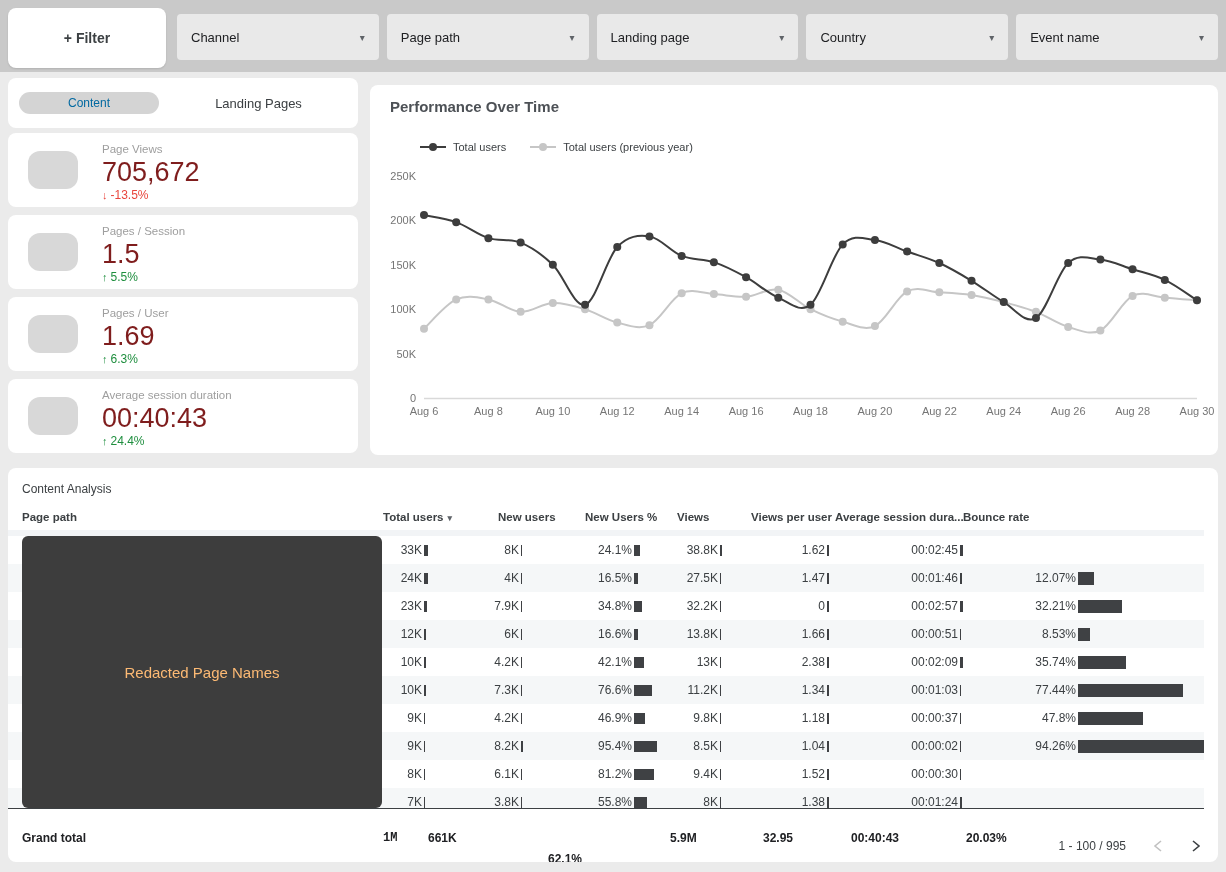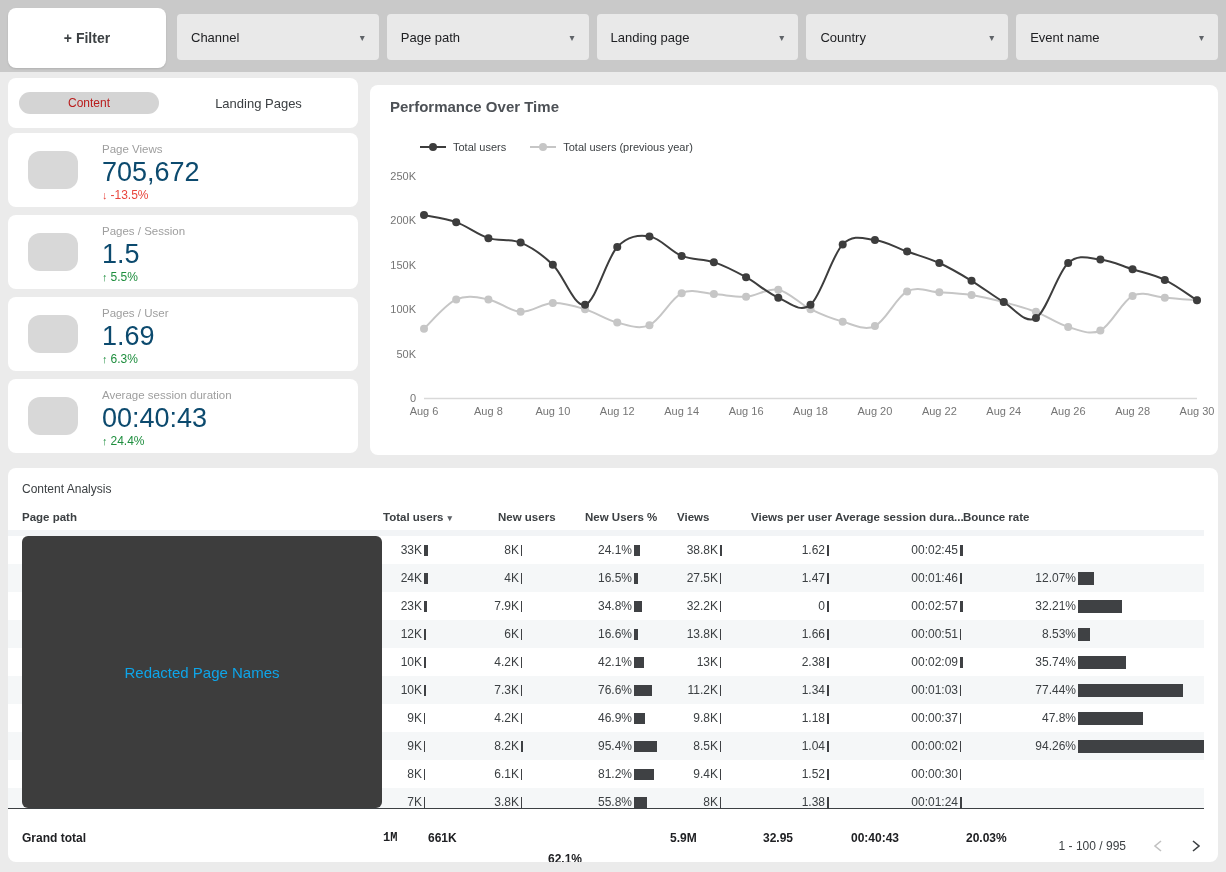--- a/index.html
+++ b/index.html
@@ -13,27 +13,27 @@
     font-size:14px;font-weight:700;color:#3c4043;box-shadow:0 1px 2px rgba(0,0,0,.12);cursor:pointer;}
   .chips{position:absolute;left:177px;top:14px;width:1041px;height:46px;display:flex;gap:8px;}
   .chip{flex:1;background:#e9e9e9;border-radius:4px;display:flex;align-items:center;
     padding:0 14px;font-size:13px;color:#202124;cursor:pointer;}
   .chip .caret{margin-left:auto;color:#5f6368;font-size:10px;}
 
   
   .sidebar{position:absolute;left:8px;top:78px;width:350px;}
   .toggle-card{height:50px;background:#fff;border-radius:8px;margin-bottom:5px;display:flex;align-items:center;}
   .toggle-pill{margin-left:11px;width:140px;height:22px;border-radius:11px;background:#d4d4d4;
-    display:flex;align-items:center;justify-content:center;font-size:12px;color:#b91c1c;cursor:pointer;}
+    display:flex;align-items:center;justify-content:center;font-size:12px;color:#0369a1;cursor:pointer;}
   .toggle-plain{flex:1;text-align:center;font-size:13px;color:#3c4043;cursor:pointer;}
   .kpi{height:74px;background:#fff;border-radius:8px;margin-bottom:8px;position:relative;}
   .kpi .icon{position:absolute;left:20px;top:18px;width:50px;height:38px;border-radius:12px;background:#d8d8d8;}
   .kpi .txt{position:absolute;left:94px;top:9px;}
   .kpi .lbl{font-size:11.5px;color:#9e9e9e;line-height:15px;}
-  .kpi .val{font-size:27px;color:#0c4a6e;line-height:30px;}
+  .kpi .val{font-size:27px;color:#7f1d1d;line-height:30px;}
   .kpi .delta{font-size:12px;line-height:14px;display:flex;align-items:center;gap:3px;margin-top:1px;}
   .delta.up{color:#1e8e3e;}
   .delta.down{color:#e8453c;}
   .delta .arrow{font-size:11px;}
 
   
   .chart-card{position:absolute;left:370px;top:85px;width:848px;height:370px;background:#fff;border-radius:8px;}
   .chart-title{position:absolute;left:20px;top:13px;font-size:15px;font-weight:700;color:#4d5156;}
   .legend{position:absolute;left:50px;top:56px;display:flex;gap:24px;align-items:center;
     font-size:11px;color:#3c4043;}
@@ -53,21 +53,21 @@
   .t-head .sort{color:#5f6368;font-size:9px;margin-left:4px;}
   .t-strip{position:absolute;left:0;top:62px;width:1196px;height:6px;background:#f2f4f6;}
   .t-rows{position:absolute;left:0;top:68px;width:1196px;height:272px;overflow:hidden;}
   .t-row{height:28px;font-size:12px;color:#3c4043;}
   .t-row:nth-child(even){background:#f5f7f8;}
   .cell{display:flex;align-items:center;justify-content:flex-end;height:100%;}
   .num{white-space:nowrap;}
   .bz{display:flex;align-items:center;height:100%;}
   .bz i{display:block;background:#3f4144;margin-left:2px;}
   .redacted{position:absolute;left:14px;top:68px;width:360px;height:272px;background:#3d3d3d;
-    border-radius:6px;display:flex;align-items:center;justify-content:center;color:#0ea5e9;font-size:15px;}
+    border-radius:6px;display:flex;align-items:center;justify-content:center;color:#fdba74;font-size:15px;}
   .t-total{position:absolute;left:0;top:340px;width:1196px;height:26px;border-top:1px solid #3c4043;
     font-weight:700;font-size:12px;color:#202124;}
   .t-total .gc{white-space:nowrap;}
   .t-pager{position:absolute;right:16px;top:366px;height:24px;display:flex;align-items:center;gap:26px;
     font-size:12px;color:#3c4043;}
   .chev{display:flex;align-items:center;cursor:pointer;}
 </style>
 </head>
 <body>
 

